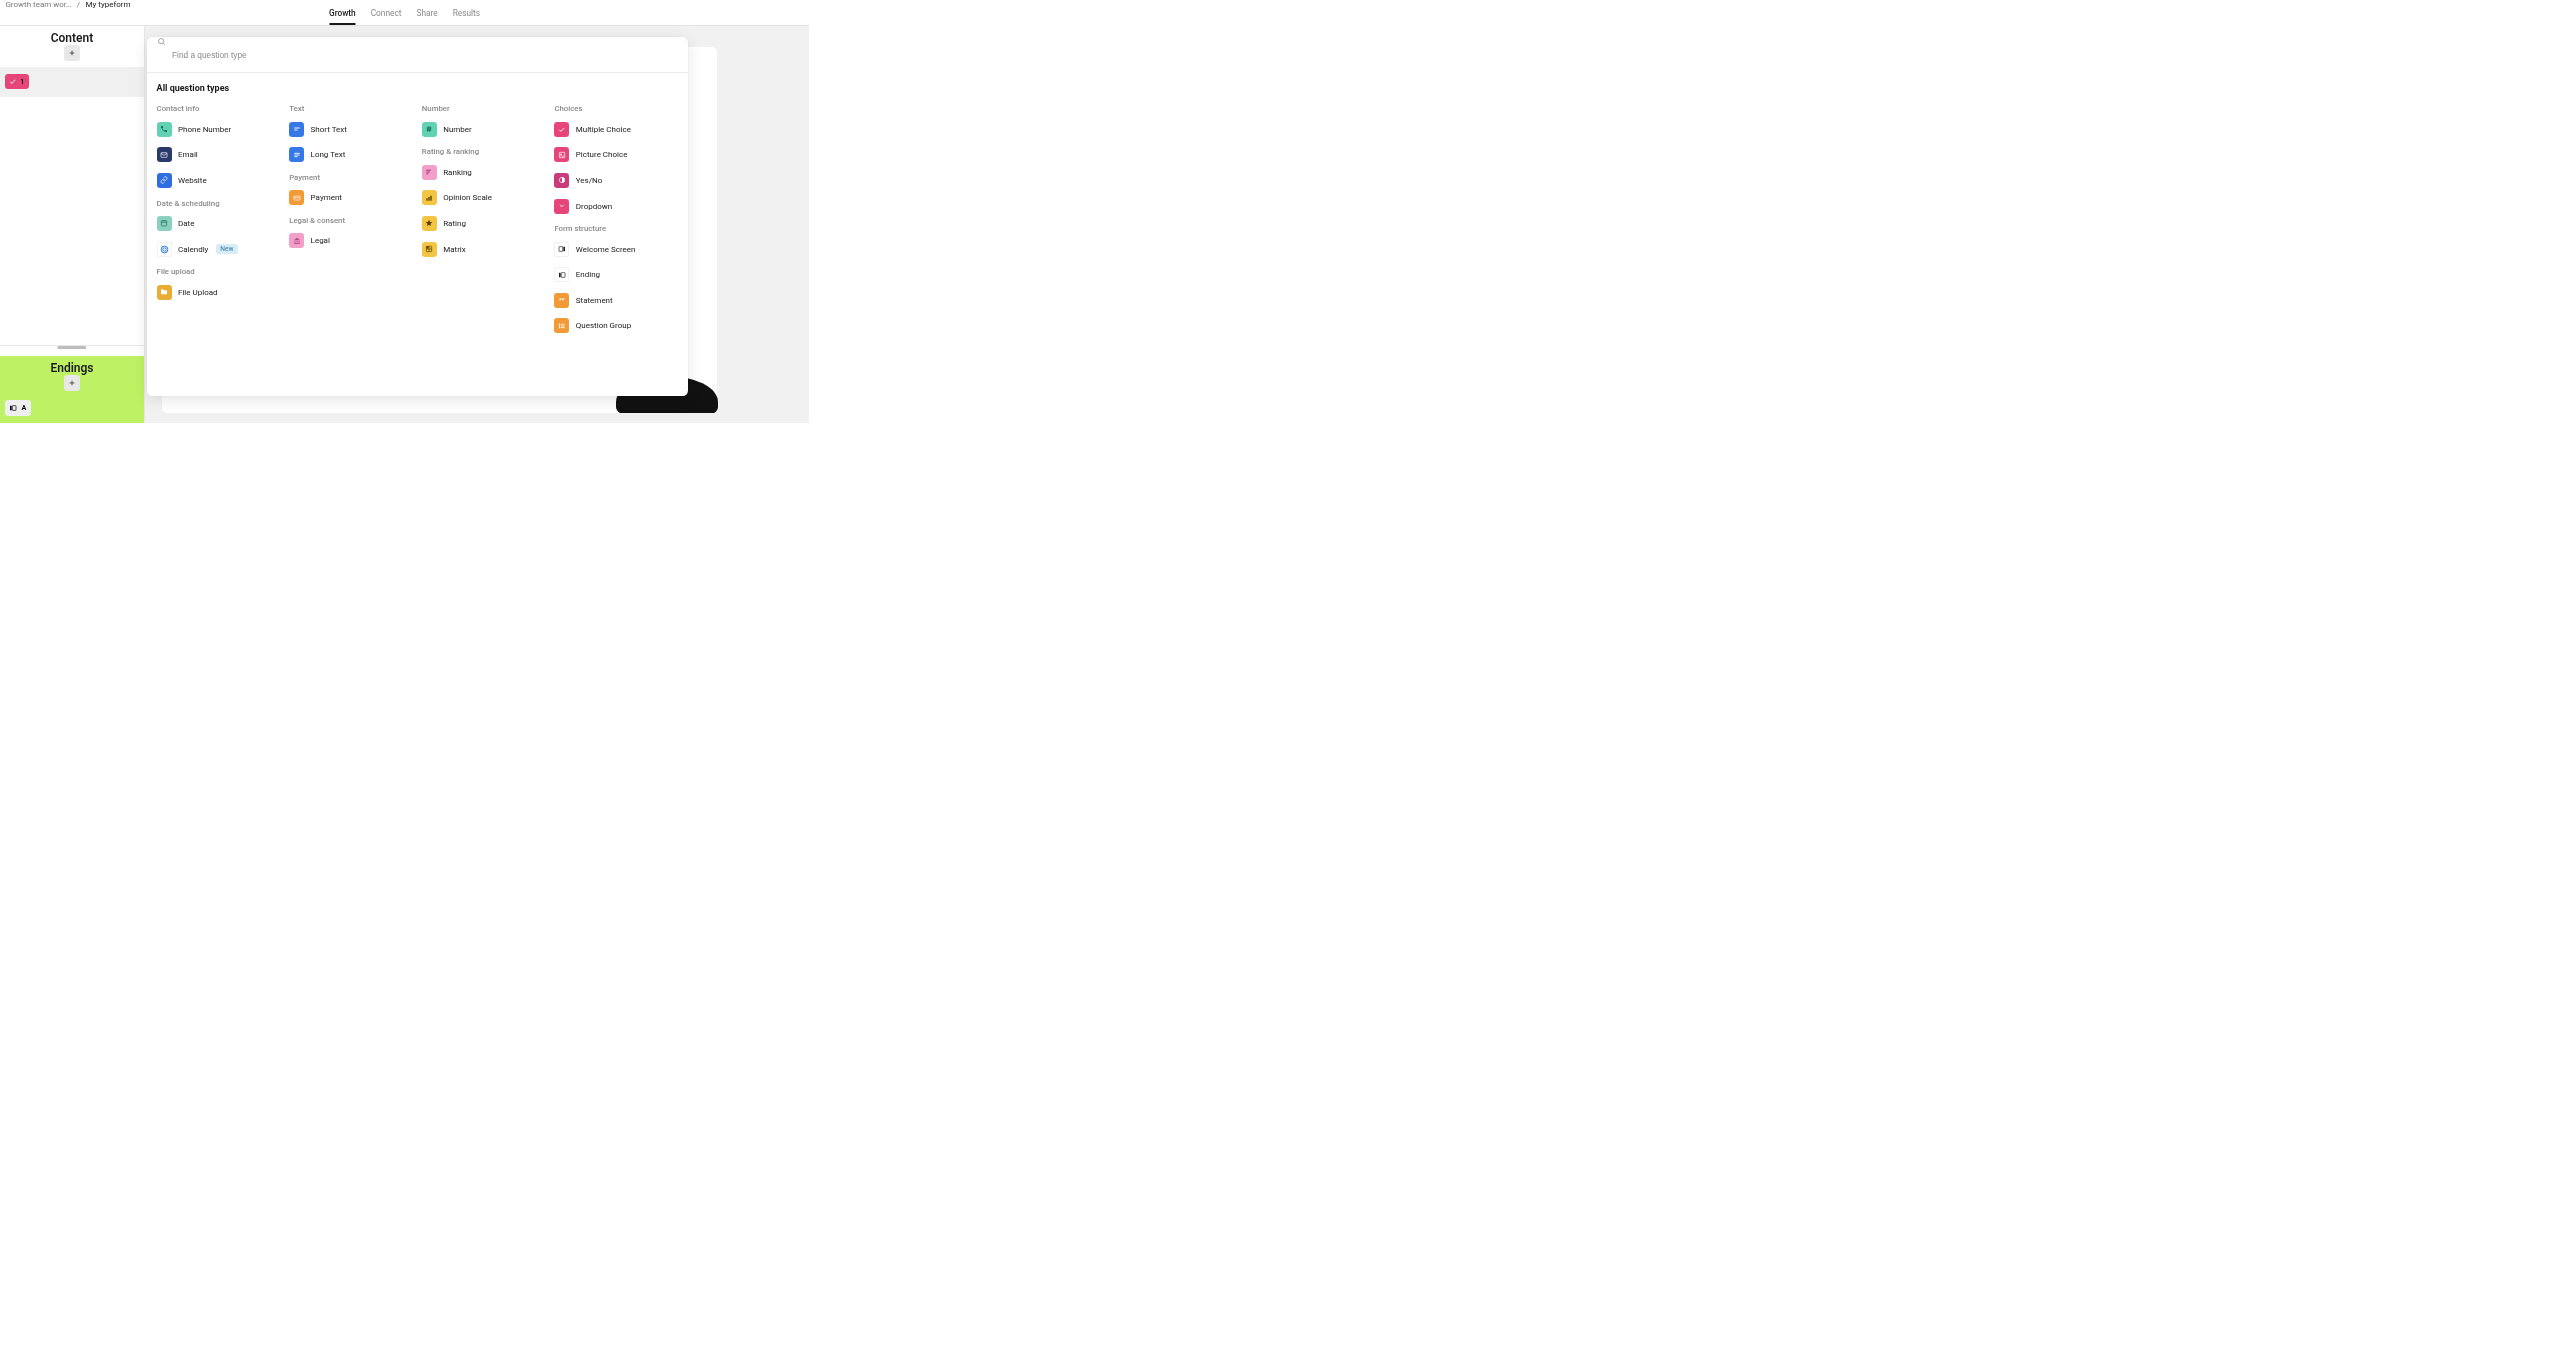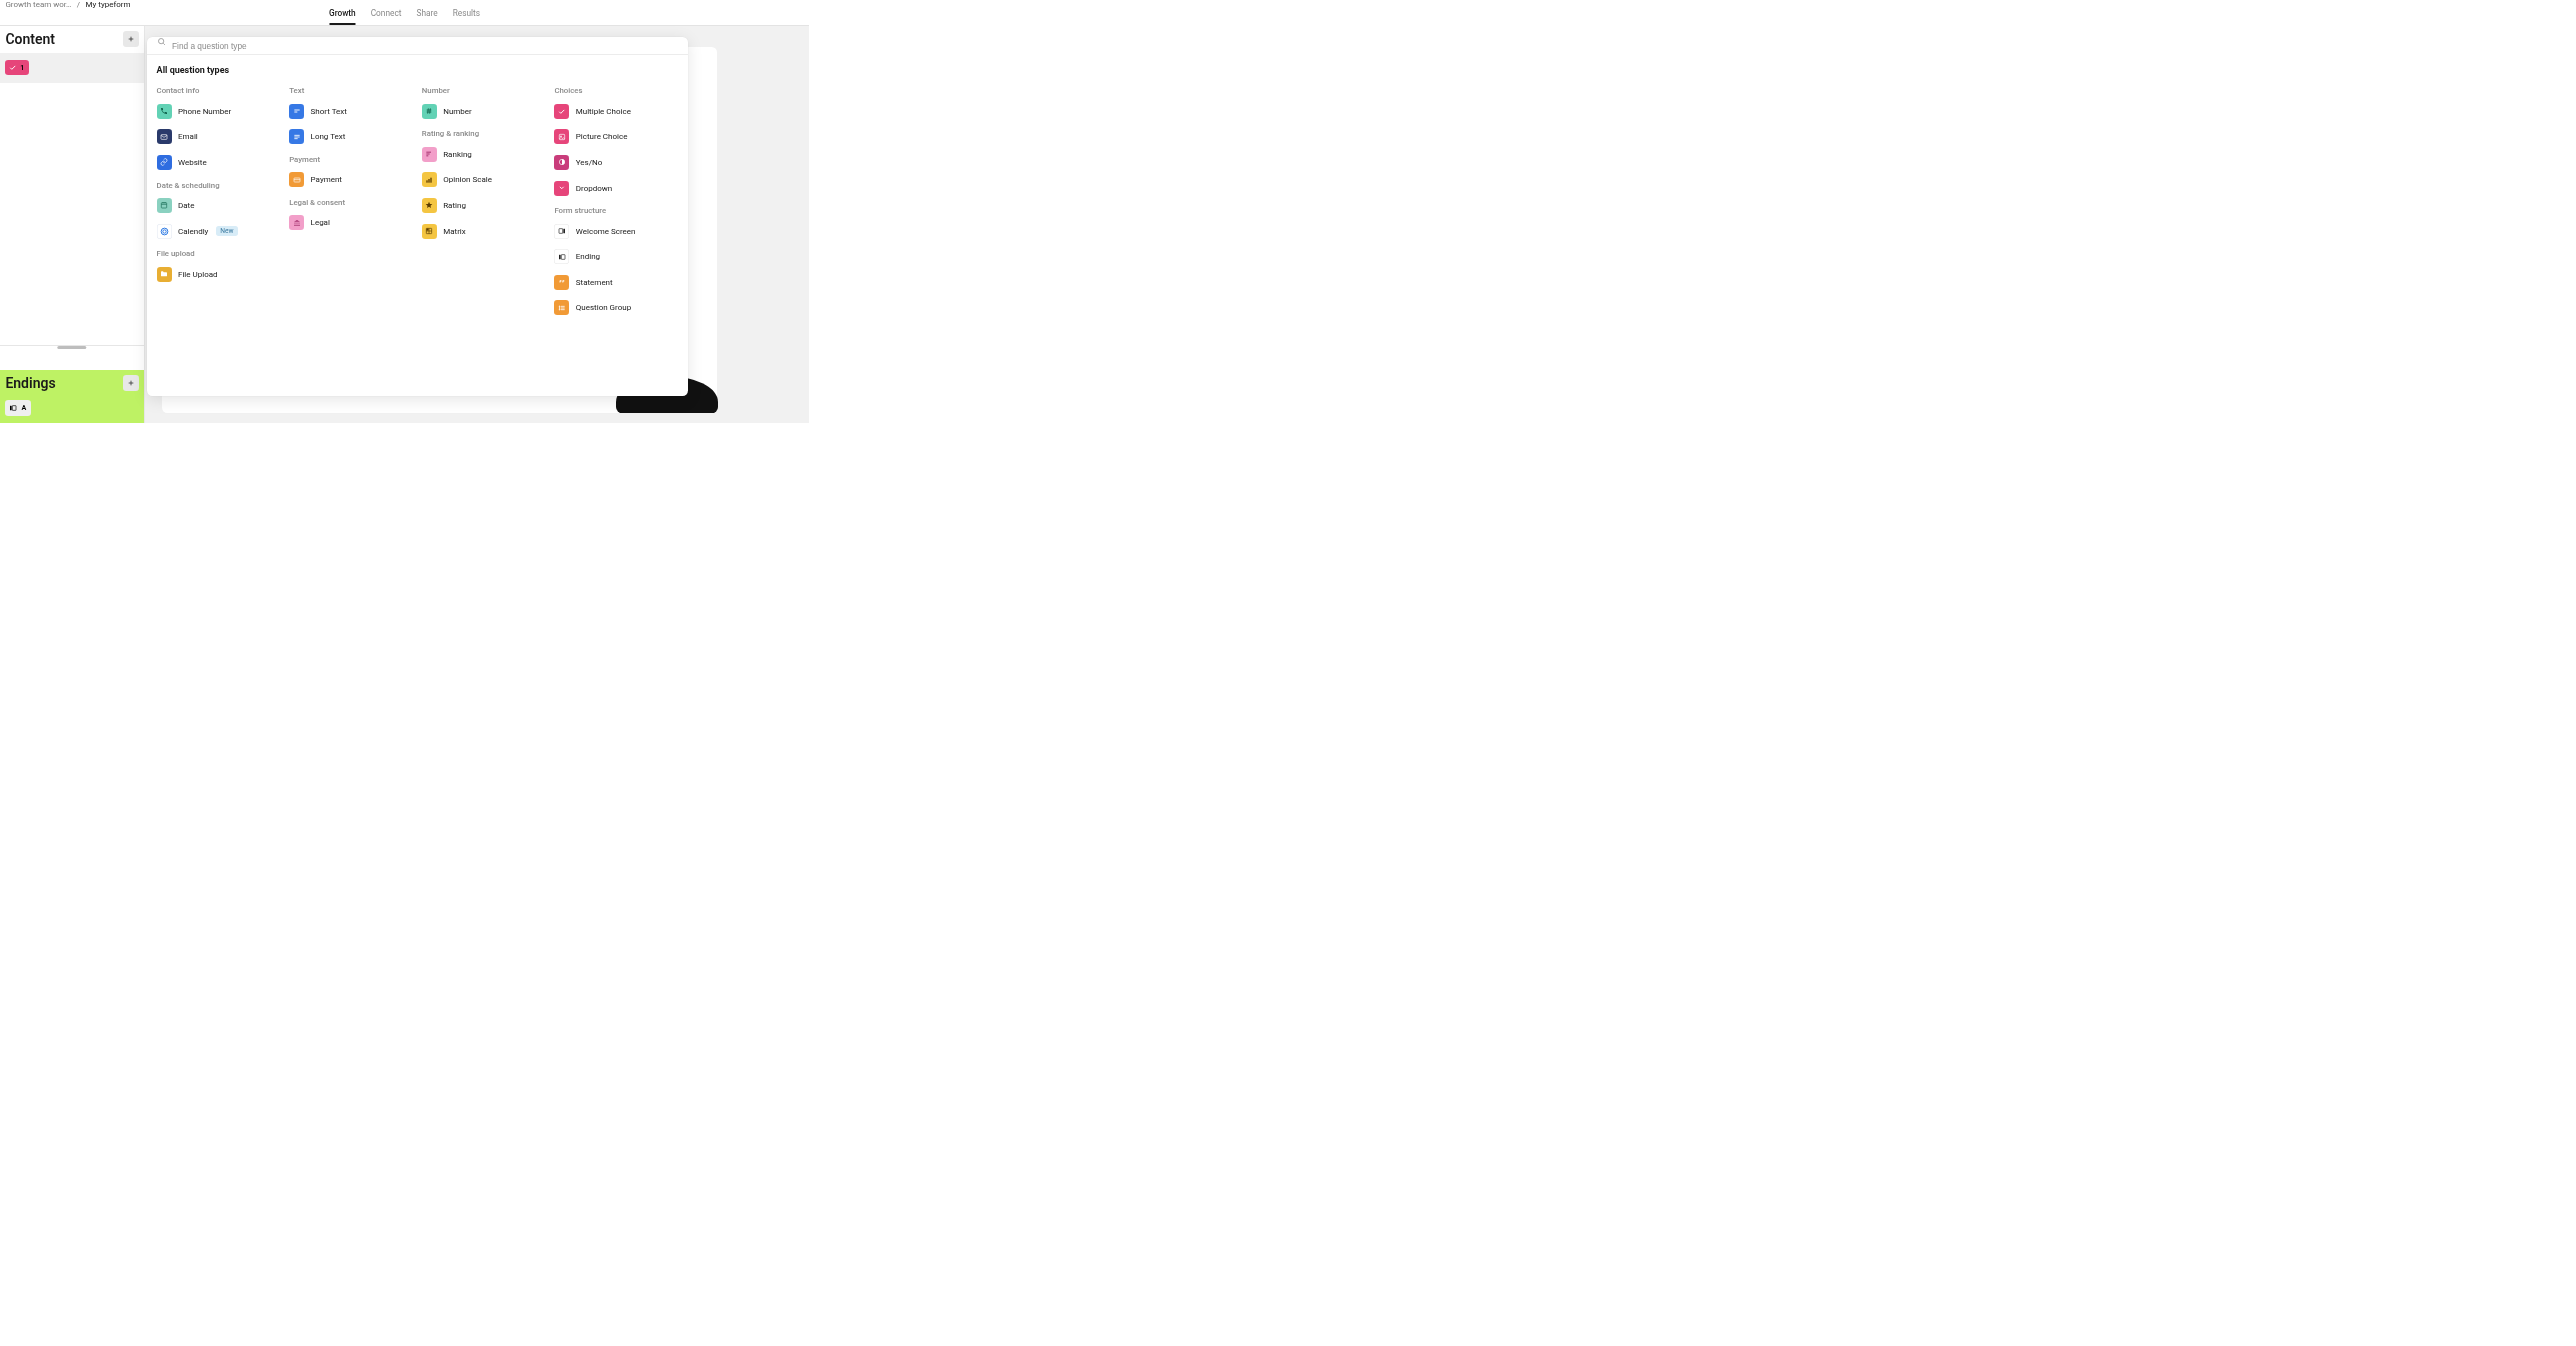--- a/index.html
+++ b/index.html
@@ -71,21 +71,22 @@
       flex-direction: column;
       background: #fff;
       position: relative;
     }
     .side-section-head {
       display: flex;
       align-items: center;
       justify-content: space-between;
       padding: 5.4px 5.4px 5.4px 5.4px;
       font-weight: 600;
-      font-size: 14px;
+      font-size: 12px;
+      flex-direction: column;
     }
     .side-plus {
       width: 16px; height: 16px;
       border-radius: 3.2px;
       background: #e8e8e8;
       display: flex; align-items: center; justify-content: center;
       color: #333;
       cursor: pointer;
     }
     .question-row {
@@ -179,21 +180,21 @@
       width: 541px;
       height: 359px;
       background: #fff;
       border-radius: 5.4px;
       box-shadow: 0 3.2px 16px rgba(0,0,0,0.10), 0 0 0 0.5px rgba(0,0,0,0.03);
       display: flex;
       flex-direction: column;
       z-index: 50;
     }
     .popover-search {
-      height: 18px;
+      height: 36px;
       border-bottom: 0.5px solid #ececec;
       display: flex;
       gap: 6.4px;
       padding: 0 9.6px;
     }
     .popover-search svg { color: #8a8a8a; flex-shrink: 0; }
     .popover-search input {
       border: none;
       outline: none;
       font-size: 8.3px;

